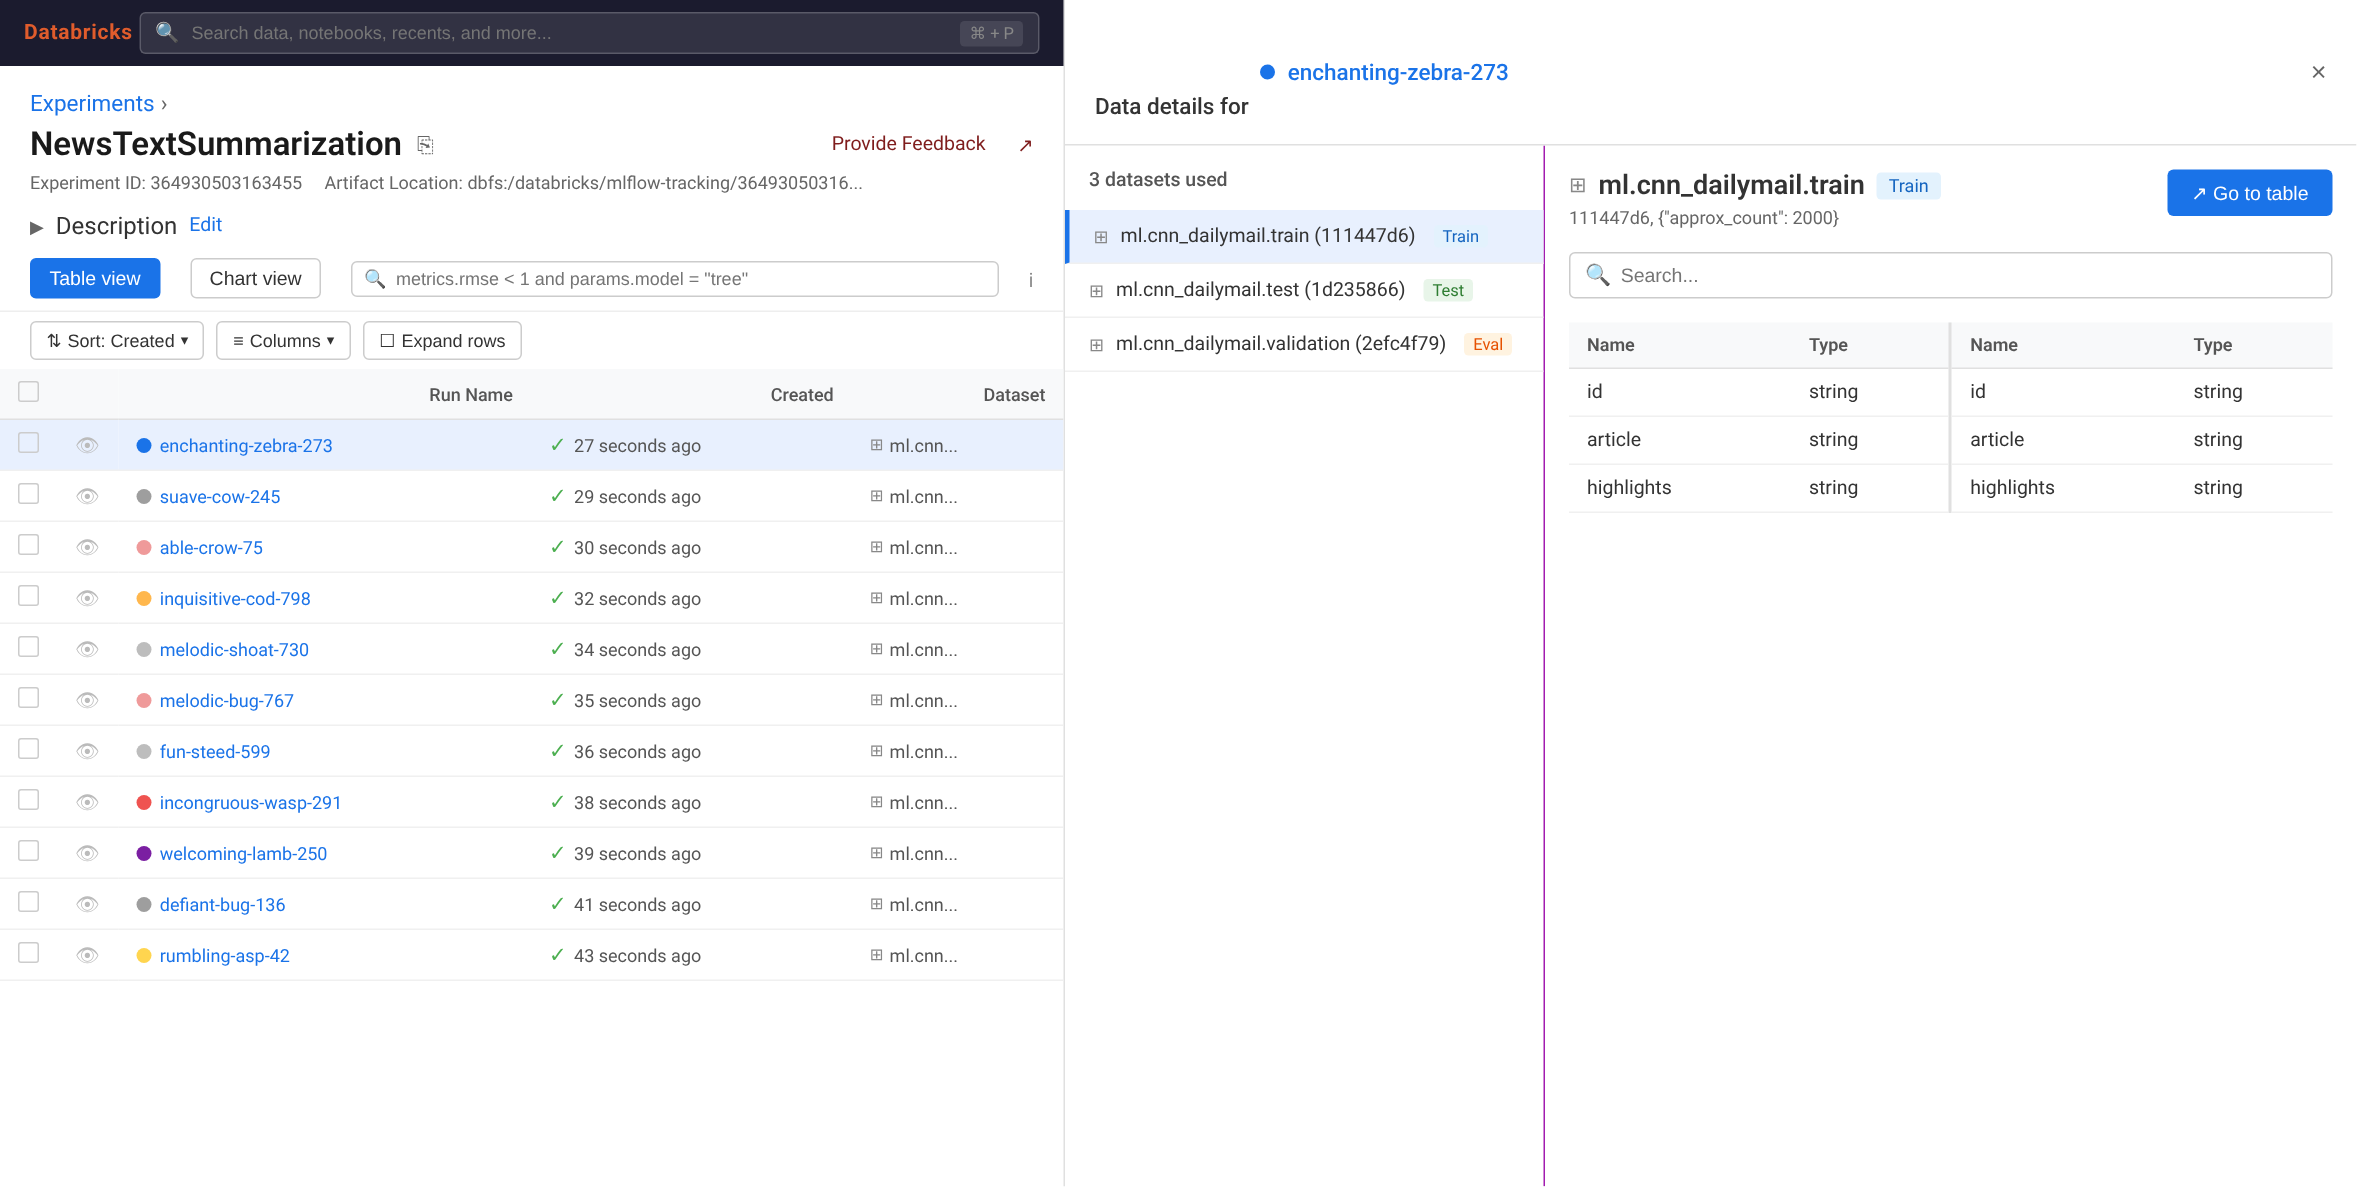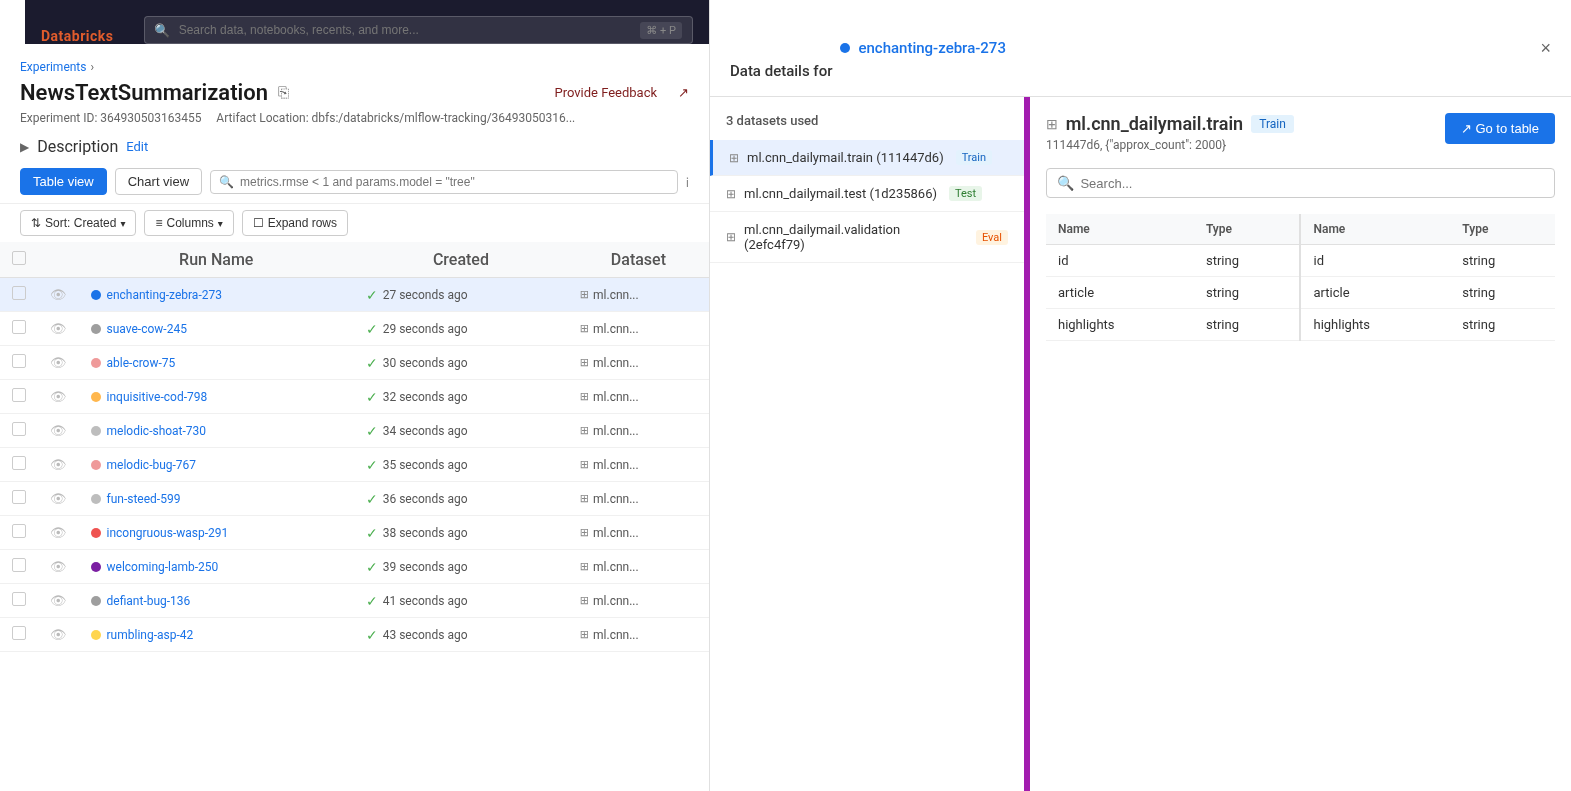--- a/index.html
+++ b/index.html
@@ -2,62 +2,62 @@
 <html><head>
   <meta charset="utf-8">
   <style>
     * { box-sizing: border-box; margin: 0; padding: 0; }
     body { font-family: -apple-system, BlinkMacSystemFont, 'Segoe UI', Roboto, sans-serif; font-size: 13px; background: #fff; display: flex; height: 791px; overflow: hidden; }
 
     
     .left-panel { width: 710px; flex-shrink: 0; display: flex; flex-direction: column; background: #fff; border-right: 1px solid #e0e0e0; }
 
     
-    .top-nav { background: #1b1b2e; height: 44px; display: flex; align-items: flex-end; padding: 0 16px; gap: 30px; flex-shrink: 0; margin-left: 25px; }
+    .top-nav { background: #1b1b2e; height: 44px; display: flex; align-items: center; padding: 0 16px; gap: 4px; flex-shrink: 0; }
     .nav-logo { color: #e05c2c; font-weight: 700; font-size: 14px; letter-spacing: 0.5px; }
     .nav-search { flex: 1; background: rgba(255,255,255,0.1); border: 1px solid rgba(255,255,255,0.2); border-radius: 4px; display: flex; align-items: center; padding: 0 10px; gap: 8px; height: 28px; }
     .nav-search input { background: transparent; border: none; outline: none; color: #aaa; font-size: 12px; flex: 1; }
     .nav-search-icon { color: #aaa; font-size: 13px; }
     .nav-shortcut { color: #888; font-size: 11px; margin-left: auto; background: rgba(255,255,255,0.1); padding: 2px 6px; border-radius: 3px; }
 
     
     .exp-header { padding: 16px 20px 0 20px; flex-shrink: 0; }
-    .breadcrumb { color: #1a73e8; font-size: 12px; display: flex; align-items: center; gap: 4px; margin-bottom: 6px; }
+    .breadcrumb { color: #1a73e8; font-size: 15px; display: flex; align-items: center; gap: 4px; margin-bottom: 6px; }
     .breadcrumb-sep { color: #666; }
     .exp-title-row { display: flex; align-items: center; gap: 10px; margin-bottom: 6px; }
     .exp-title { font-size: 22px; font-weight: 600; color: #1a1a1a; }
     .copy-icon { color: #666; cursor: pointer; font-size: 14px; }
     .feedback-link { color: #7f1d1d; font-size: 13px; display: flex; align-items: flex-start; gap: 21px; margin-left: auto; text-decoration: none; }
     .exp-meta { color: #666; font-size: 12px; margin-bottom: 12px; white-space: nowrap; overflow: hidden; text-overflow: ellipsis; }
     .description-row { display: flex; align-items: center; gap: 8px; margin-bottom: 12px; }
     .expand-arrow { color: #666; font-size: 12px; cursor: pointer; }
     .description-label { font-size: 16px; color: #333; }
     .edit-link { color: #1a73e8; font-size: 13px; cursor: pointer; }
 
     
-    .view-controls { display: flex; align-items: center; gap: 8px; padding: 0 20px 8px 20px; flex-shrink: 0; }
+    .view-controls { display: flex; align-items: center; gap: 20px; padding: 0 20px 8px 20px; flex-shrink: 0; }
     .tab-btn { padding: 5px 12px; border-radius: 4px; border: 1px solid #ccc; background: #fff; font-size: 13px; cursor: pointer; color: #333; }
     .tab-btn.active { background: #1a73e8; color: #fff; border-color: #1a73e8; }
     .search-box { display: flex; align-items: center; gap: 6px; border: 1px solid #ccc; border-radius: 4px; padding: 4px 8px; flex: 1; background: #fff; }
     .search-box input { border: none; outline: none; font-size: 12px; color: #4c1d95; flex: 1; background: transparent; }
     .search-icon-sm { color: #888; font-size: 12px; }
     .info-icon { color: #888; cursor: pointer; }
 
     
     .table-controls { display: flex; align-items: center; gap: 8px; padding: 6px 20px; border-top: 1px solid #eee; flex-shrink: 0; }
     .sort-btn { display: flex; align-items: center; gap: 4px; padding: 5px 10px; border: 1px solid #ccc; border-radius: 4px; background: #fff; font-size: 12px; cursor: pointer; color: #333; }
     .columns-btn { display: flex; align-items: center; gap: 4px; padding: 5px 10px; border: 1px solid #ccc; border-radius: 4px; background: #fff; font-size: 12px; cursor: pointer; color: #333; }
     .expand-rows-btn { display: flex; align-items: center; gap: 4px; padding: 5px 10px; border: 1px solid #ccc; border-radius: 4px; background: #fff; font-size: 12px; cursor: pointer; color: #333; }
     .chevron-down { font-size: 10px; }
 
     
     .table-container { flex: 1; overflow-y: auto; }
     table { width: 100%; border-collapse: collapse; }
     table thead tr { background: #f8f9fa; border-bottom: 1px solid #e0e0e0; }
-    table th { padding: 8px 12px; text-align: center; font-size: 16px; font-weight: 500; color: #555; white-space: nowrap; }
+    table th { padding: 8px 12px; text-align: right; font-size: 12px; font-weight: 500; color: #555; white-space: nowrap; }
     table td { padding: 8px 12px; font-size: 12px; color: #333; border-bottom: 1px solid #f0f0f0; white-space: nowrap; }
     .col-check { width: 32px; }
     .col-eye { width: 36px; }
     .check-box { width: 14px; height: 14px; border: 1px solid #ccc; border-radius: 2px; display: inline-block; cursor: pointer; }
     .eye-icon { color: #bbb; font-size: 13px; cursor: pointer; }
     .run-dot { width: 10px; height: 10px; border-radius: 50%; display: inline-block; margin-right: 6px; flex-shrink: 0; }
     .run-name-cell { display: flex; align-items: center; }
     .run-link { color: #1a73e8; text-decoration: none; }
     .created-cell { display: flex; align-items: center; gap: 5px; color: #555; }
     .check-circle { color: #4caf50; font-size: 14px; }
@@ -72,21 +72,21 @@
     .dd-header { display: flex; align-items: center; padding: 16px 20px; border-bottom: 1px solid #e0e0e0; gap: 8px; flex-shrink: 0; }
     .dd-title-text { font-size: 15px; font-weight: 500; color: #333; margin-top: 46px; }
     .dd-run-dot { width: 10px; height: 10px; border-radius: 50%; background: #1a73e8; display: inline-block; }
     .dd-run-name { color: #1a73e8; font-size: 15px; font-weight: 500; }
     .dd-close { margin-left: auto; background: none; border: none; cursor: pointer; font-size: 18px; color: #666; line-height: 1; }
 
     
     .dd-content { display: flex; flex: 1; overflow: hidden; }
 
     
-    .datasets-list { width: 320px; flex-shrink: 0; border-right: 6px solid #a21caf; padding: 16px 0; }
+    .datasets-list { width: 320px; flex-shrink: 0; border-right: 1px solid #a21caf; padding: 16px 0; }
     .datasets-count { font-size: 13px; color: #555; padding: 0 16px 12px 16px; font-weight: 500; }
     .dataset-item { display: flex; align-items: center; gap: 8px; padding: 10px 16px; cursor: pointer; border-bottom: 1px solid #f0f0f0; }
     .dataset-item.active { background: #e8f0fe; border-left: 3px solid #1a73e8; }
     .dataset-item-icon { color: #888; font-size: 12px; }
     .dataset-item-name { font-size: 13px; color: #333; }
     .dataset-item-badge { font-size: 11px; padding: 1px 6px; border-radius: 3px; margin-left: 4px; }
     .badge-train { background: #e3f2fd; color: #1565c0; }
     .badge-test { background: #e8f5e9; color: #2e7d32; }
     .badge-eval { background: #fff3e0; color: #e65100; }
 

